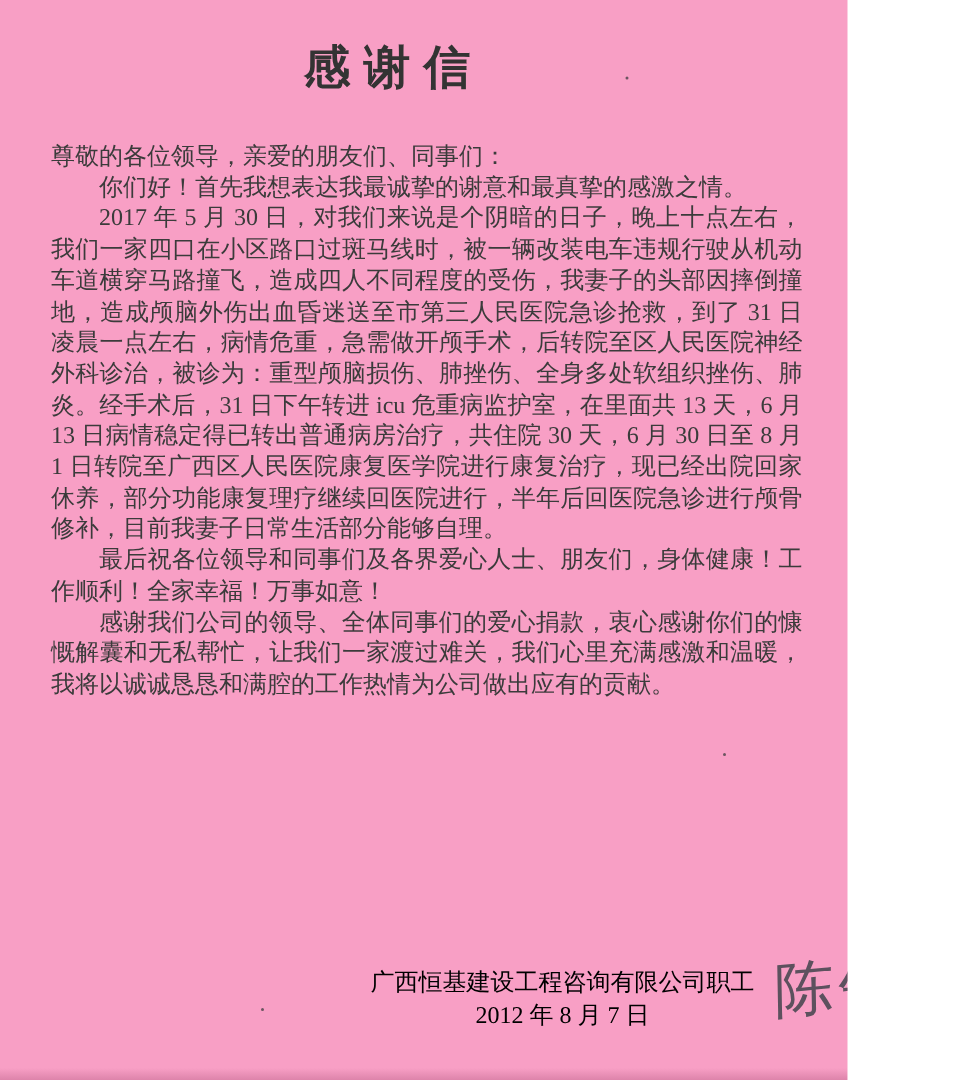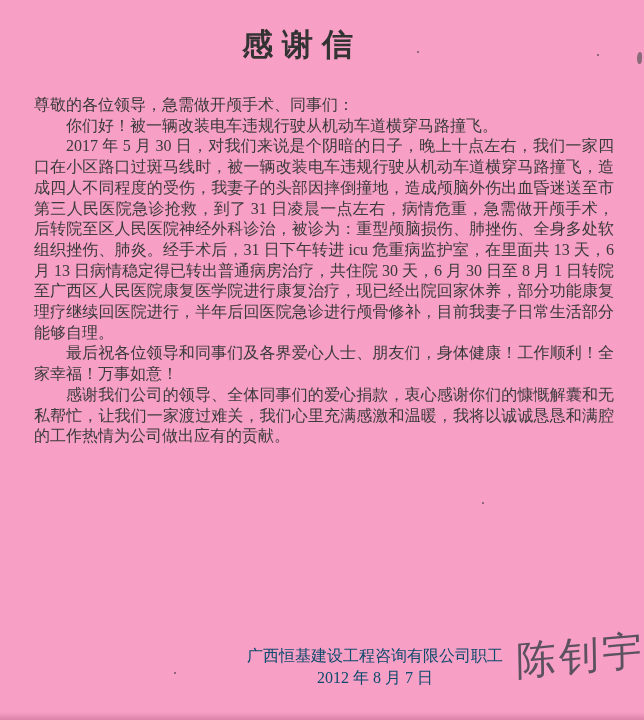--- a/index.html
+++ b/index.html
@@ -7,21 +7,21 @@
     padding: 0;
   }
   body {
     width: 644px;
     height: 720px;
     overflow: hidden;
     background: #ffffff;
   }
   .paper {
     position: relative;
-    width: 644px;
+    width: 565px;
     height: 720px;
     background: #f89fc5;
     font-family: "Liberation Serif", "DejaVu Serif", serif;
     color: #3a3a3a;
     overflow: hidden;
   }
   .title {
     position: absolute;
     top: 24px;
     left: 0;
@@ -52,21 +52,21 @@
     text-indent: 0;
   }
   .signature-block {
     position: absolute;
     top: 645px;
     left: 230px;
     width: 290px;
     text-align: center;
     font-size: 16px;
     line-height: 22px;
-    color: #0c4a6e;
+    color: #000000;
   }
   .handwriting {
     position: absolute;
     top: 628px;
     left: 516px;
     font-size: 40px;
     letter-spacing: 3px;
     color: #474750;
     transform: rotate(-5deg) skewX(-4deg);
     opacity: 0.88;
@@ -92,22 +92,22 @@
   }
 </style>
 </head>
 <body>
 
 <div class="paper">
 
   <h1 class="title">感谢信</h1>
 
   <div class="body-text">
-    <p class="salutation">尊敬的各位领导，急需做开颅手术、同事们：</p>
-    <p>你们好！被一辆改装电车违规行驶从机动车道横穿马路撞飞。</p>
+    <p class="salutation">尊敬的各位领导，亲爱的朋友们、同事们：</p>
+    <p>你们好！首先我想表达我最诚挚的谢意和最真挚的感激之情。</p>
     <p>2017 年 5 月 30 日，对我们来说是个阴暗的日子，晚上十点左右，我们一家四口在小区路口过斑马线时，被一辆改装电车违规行驶从机动车道横穿马路撞飞，造成四人不同程度的受伤，我妻子的头部因摔倒撞地，造成颅脑外伤出血昏迷送至市第三人民医院急诊抢救，到了 31 日凌晨一点左右，病情危重，急需做开颅手术，后转院至区人民医院神经外科诊治，被诊为：重型颅脑损伤、肺挫伤、全身多处软组织挫伤、肺炎。经手术后，31 日下午转进 icu 危重病监护室，在里面共 13 天，6 月 13 日病情稳定得已转出普通病房治疗，共住院 30 天，6 月 30 日至 8 月 1 日转院至广西区人民医院康复医学院进行康复治疗，现已经出院回家休养，部分功能康复理疗继续回医院进行，半年后回医院急诊进行颅骨修补，目前我妻子日常生活部分能够自理。</p>
     <p>最后祝各位领导和同事们及各界爱心人士、朋友们，身体健康！工作顺利！全家幸福！万事如意！</p>
     <p>感谢我们公司的领导、全体同事们的爱心捐款，衷心感谢你们的慷慨解囊和无私帮忙，让我们一家渡过难关，我们心里充满感激和温暖，我将以诚诚恳恳和满腔的工作热情为公司做出应有的贡献。</p>
   </div>
 
   <div class="signature-block">
     <div>广西恒基建设工程咨询有限公司职工</div>
     <div>2012 年 8 月 7 日</div>
   </div>
 

